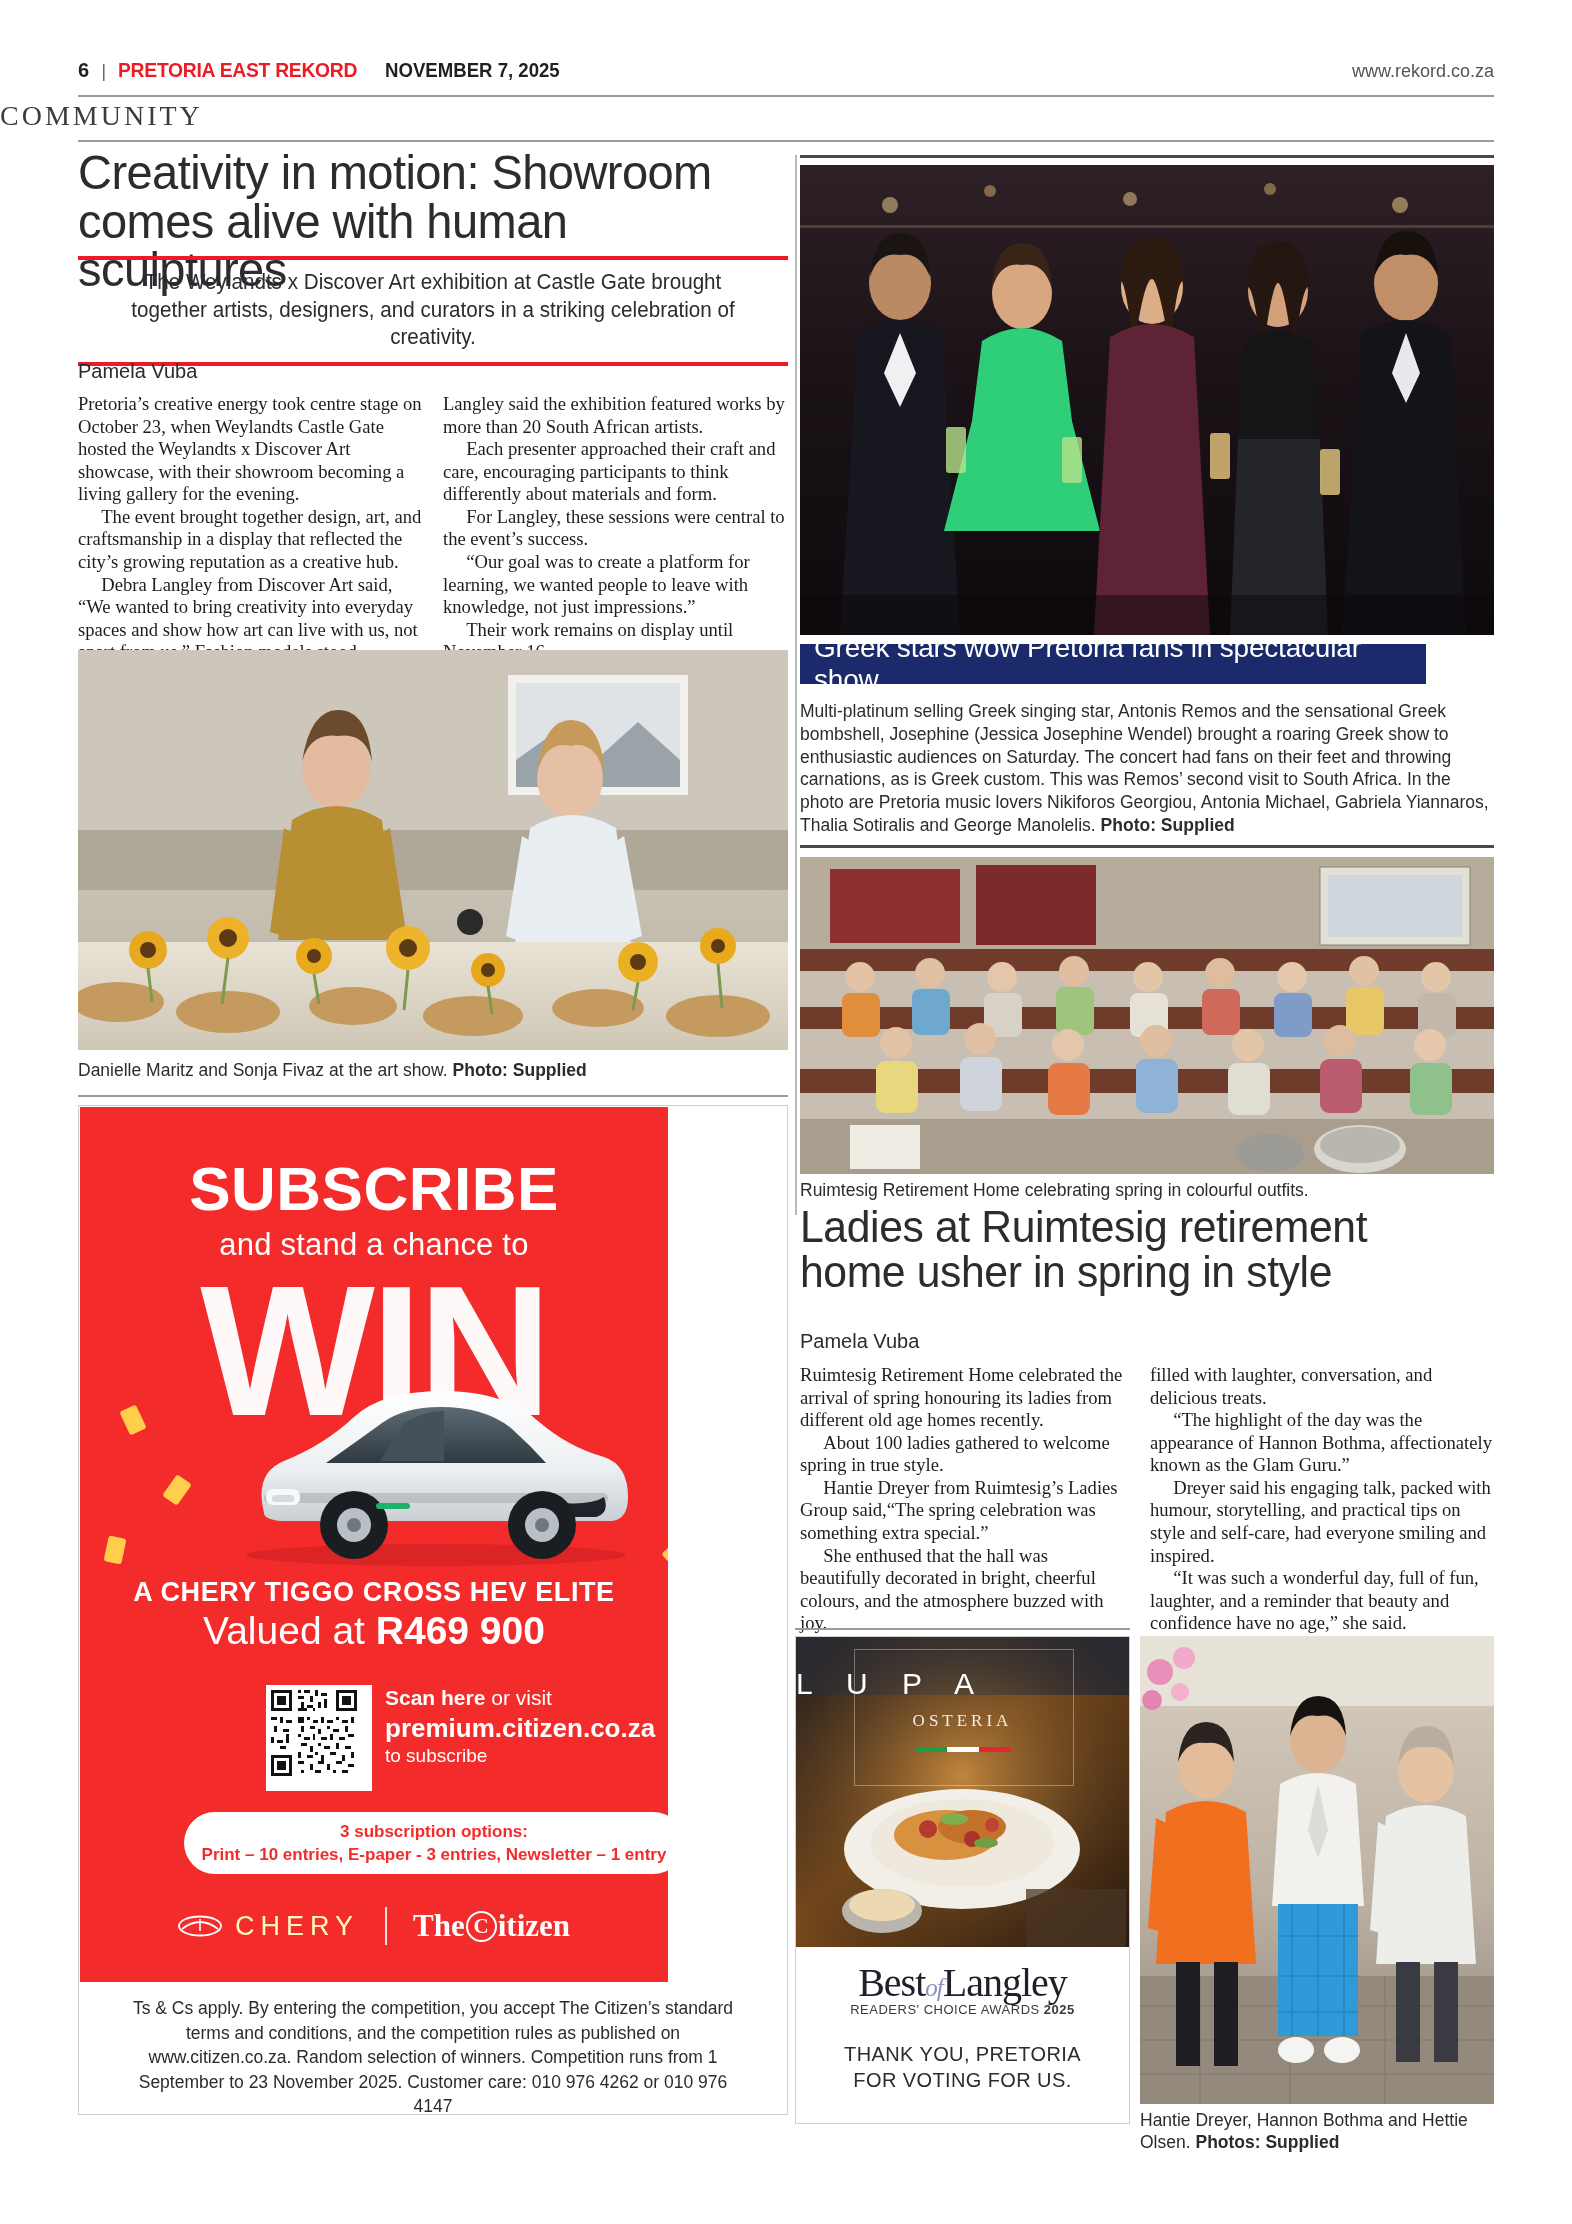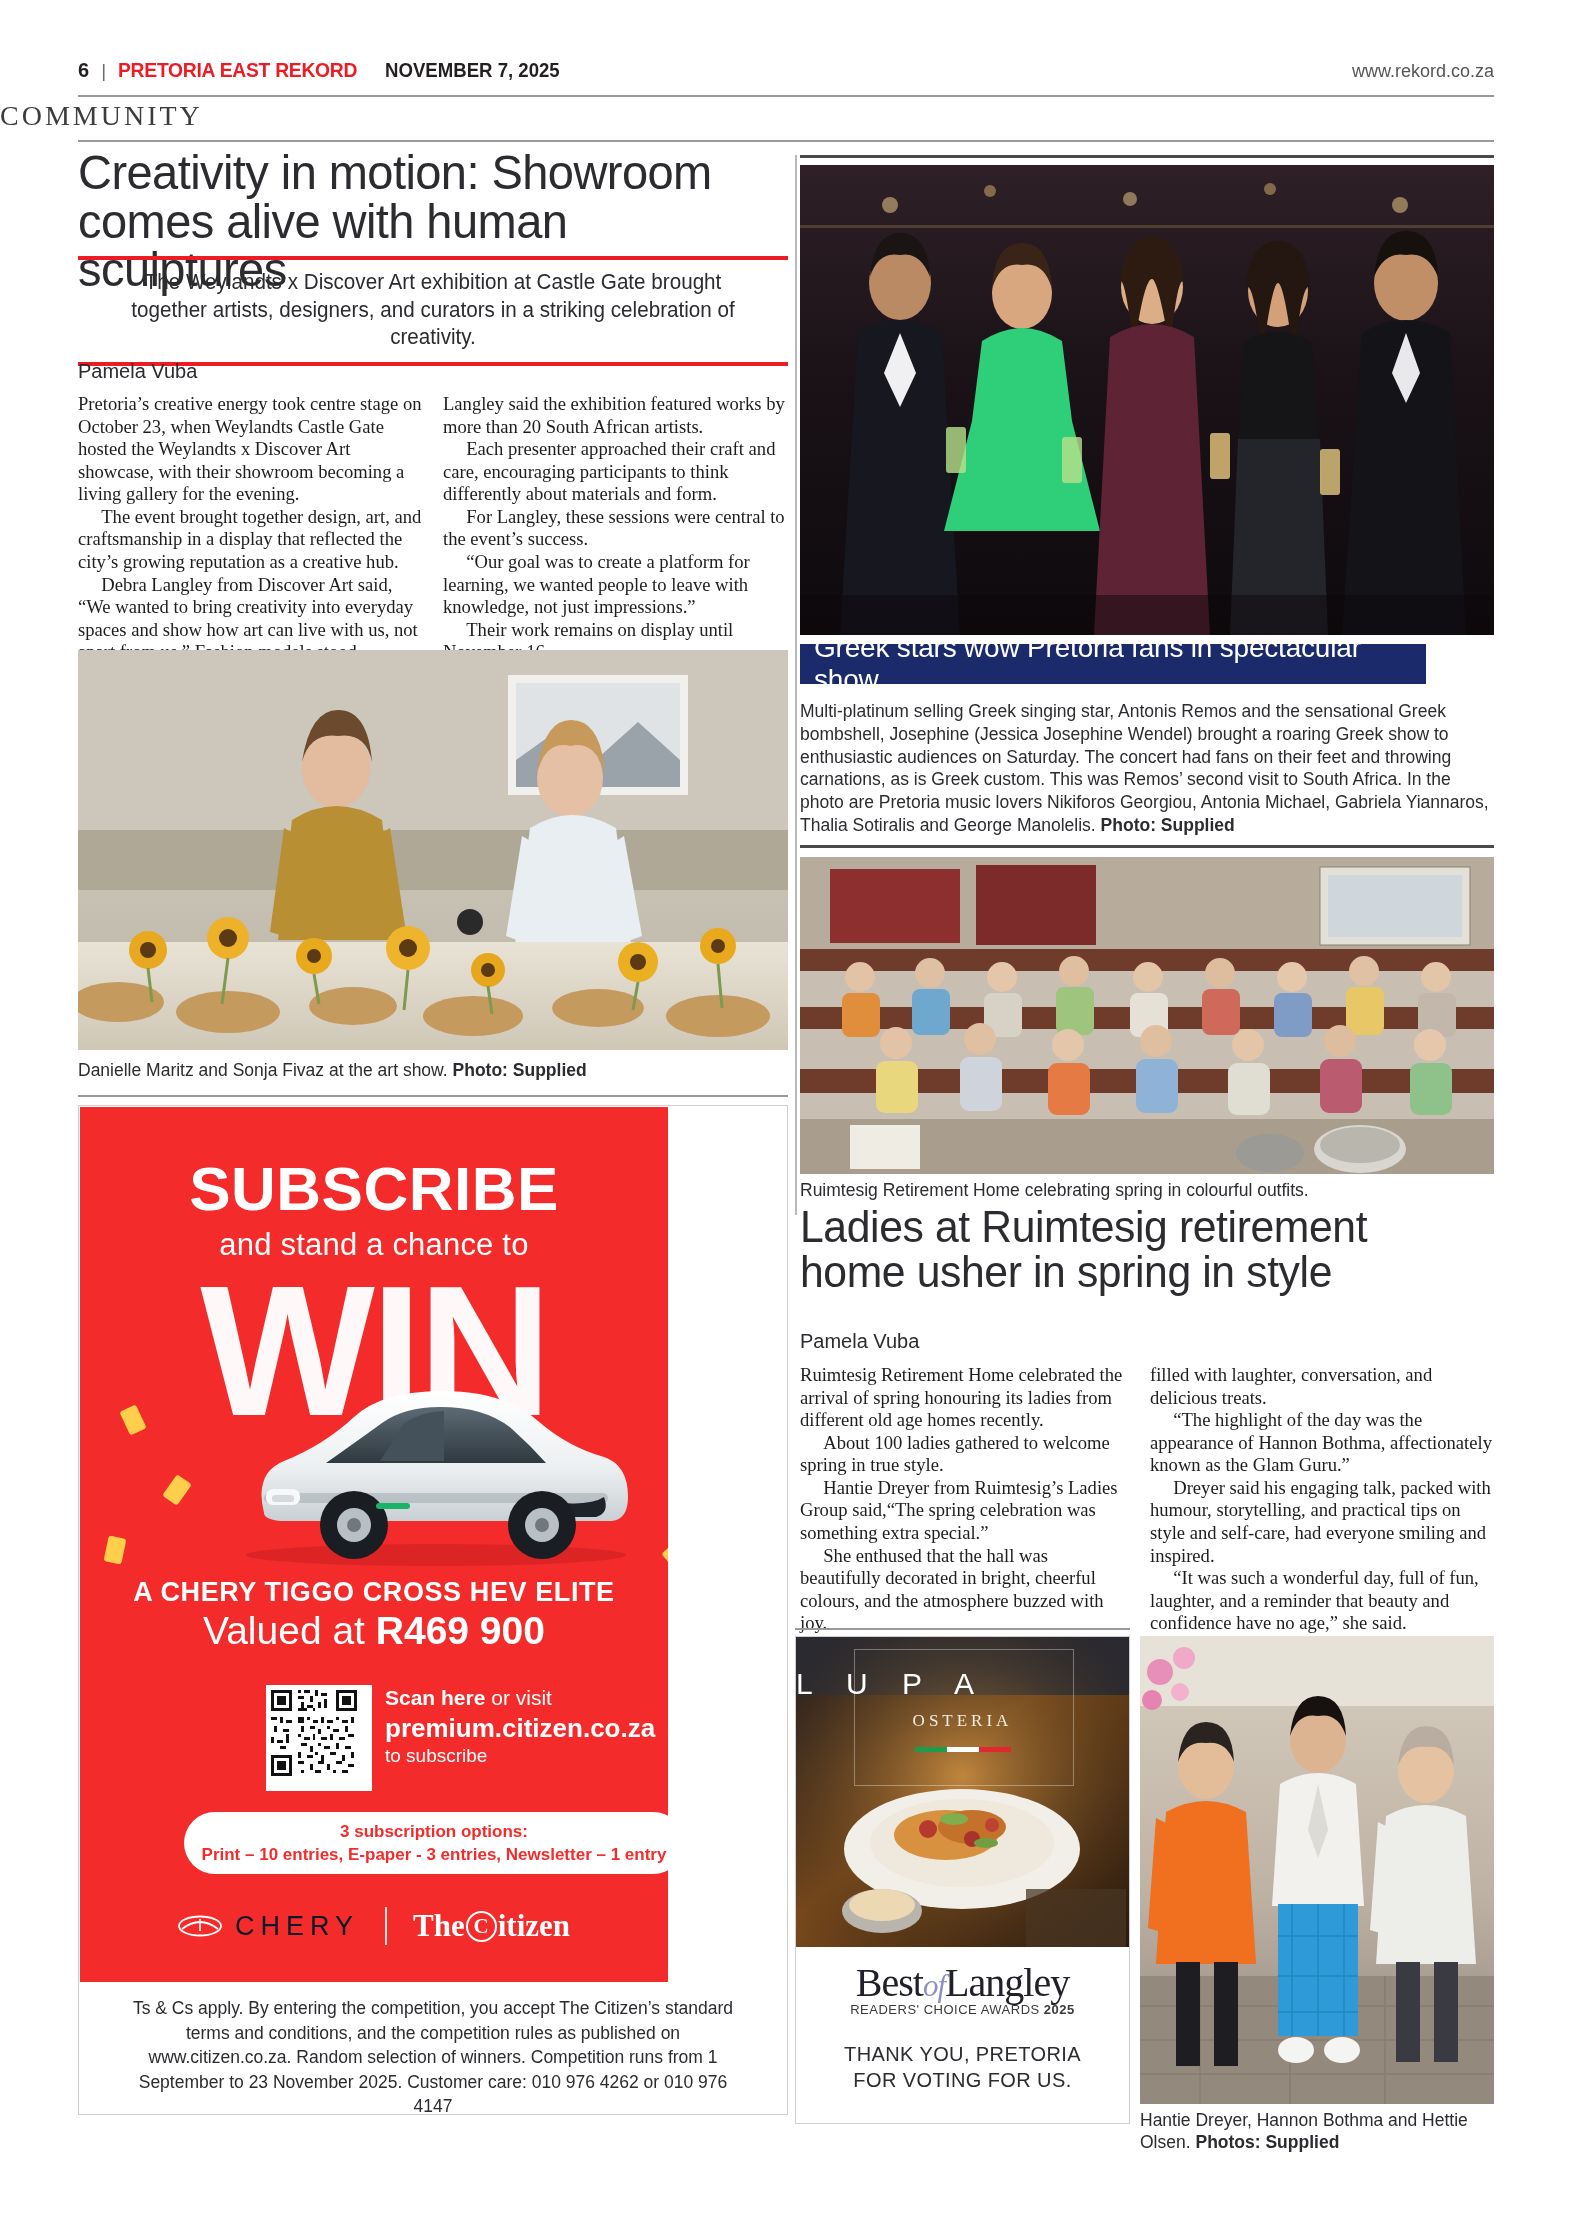--- a/index.html
+++ b/index.html
@@ -113,21 +113,21 @@
   .scan3{font-size:19px;font-weight:400;margin-top:1px;}
   .optbox{
     position:absolute;left:104px;top:705px;width:500px;height:62px;background:#fff;border-radius:34px;
     display:flex;flex-direction:column;align-items:center;justify-content:center;color:#f42b2b;
   }
   .opt1{font-size:17px;font-weight:800;}
   .opt2{font-size:17px;font-weight:800;margin-top:3px;}
   .brandrow{
     position:absolute;left:0;right:0;top:800px;display:flex;align-items:center;justify-content:center;gap:26px;
   }
-  .chery{display:flex;align-items:center;gap:13px;color:#0f172a;}
+  .chery{display:flex;align-items:center;gap:13px;color:#fef9c3;}
   .chery-name{font-size:27px;letter-spacing:6px;font-weight:400;}
   .vsep{width:2px;height:38px;background:#fff;opacity:.85;}
   .citizen{color:#fff;font-family:"Liberation Serif", serif;font-size:31px;font-weight:700;display:flex;align-items:center;}
   .citizen .ring{
     display:inline-flex;align-items:center;justify-content:center;
     width:27px;height:27px;border:2.4px solid #fff;border-radius:50%;margin:0 1px;
     font-size:21px;line-height:1;
   }
   .ad-terms{
     position:absolute;left:40px;right:40px;top:890px;text-align:center;
@@ -173,21 +173,21 @@
     border:1px solid #cfcfcf;box-sizing:border-box;background:#fff;overflow:hidden;
   }
   .lupa-photo{position:absolute;left:0;top:0;width:333px;height:310px;overflow:hidden;background:#2b2b33;}
   .lupa-overlay{position:absolute;left:58px;top:12px;width:218px;height:135px;border:1px solid rgba(255,255,255,.35);}
   .lupa-title{position:absolute;left:0;right:0;top:30px;color:#fff;font-size:30px;letter-spacing:13px;font-weight:400;}
   .lupa-sub{position:absolute;left:0;right:0;top:74px;text-align:center;color:#f2ece2;font-family:"Liberation Serif", serif;font-size:17px;letter-spacing:4px;}
   .flag{position:absolute;left:119px;top:110px;width:96px;height:5px;display:flex;}
   .flag i{flex:1;}
   .bestof{position:absolute;left:0;right:0;top:322px;text-align:center;}
   .bestof-main{font-family:"Liberation Serif", serif;font-size:40px;color:#20202a;letter-spacing:-1px;}
-  .bestof-main i{color:#8f8fc4;font-size:31px;}
+  .bestof-main i{color:#8f8fc4;font-size:25px;}
   .bestof-sub{font-size:13px;letter-spacing:0.5px;color:#3a3a3a;margin-top:-4px;}
   .bestof-sub b{font-weight:800;}
   .lupa-thanks{position:absolute;left:0;right:0;top:404px;text-align:center;font-size:20px;line-height:1.3;color:#2b2b30;font-weight:400;letter-spacing:0.4px;}
 
   .photo-hantie{left:1140px;top:1636px;width:354px;height:468px;}
   .cap-hantie{position:absolute;left:1140px;top:2110px;width:354px;}
 
   
   .ph{position:absolute;inset:0;}
 </style>

